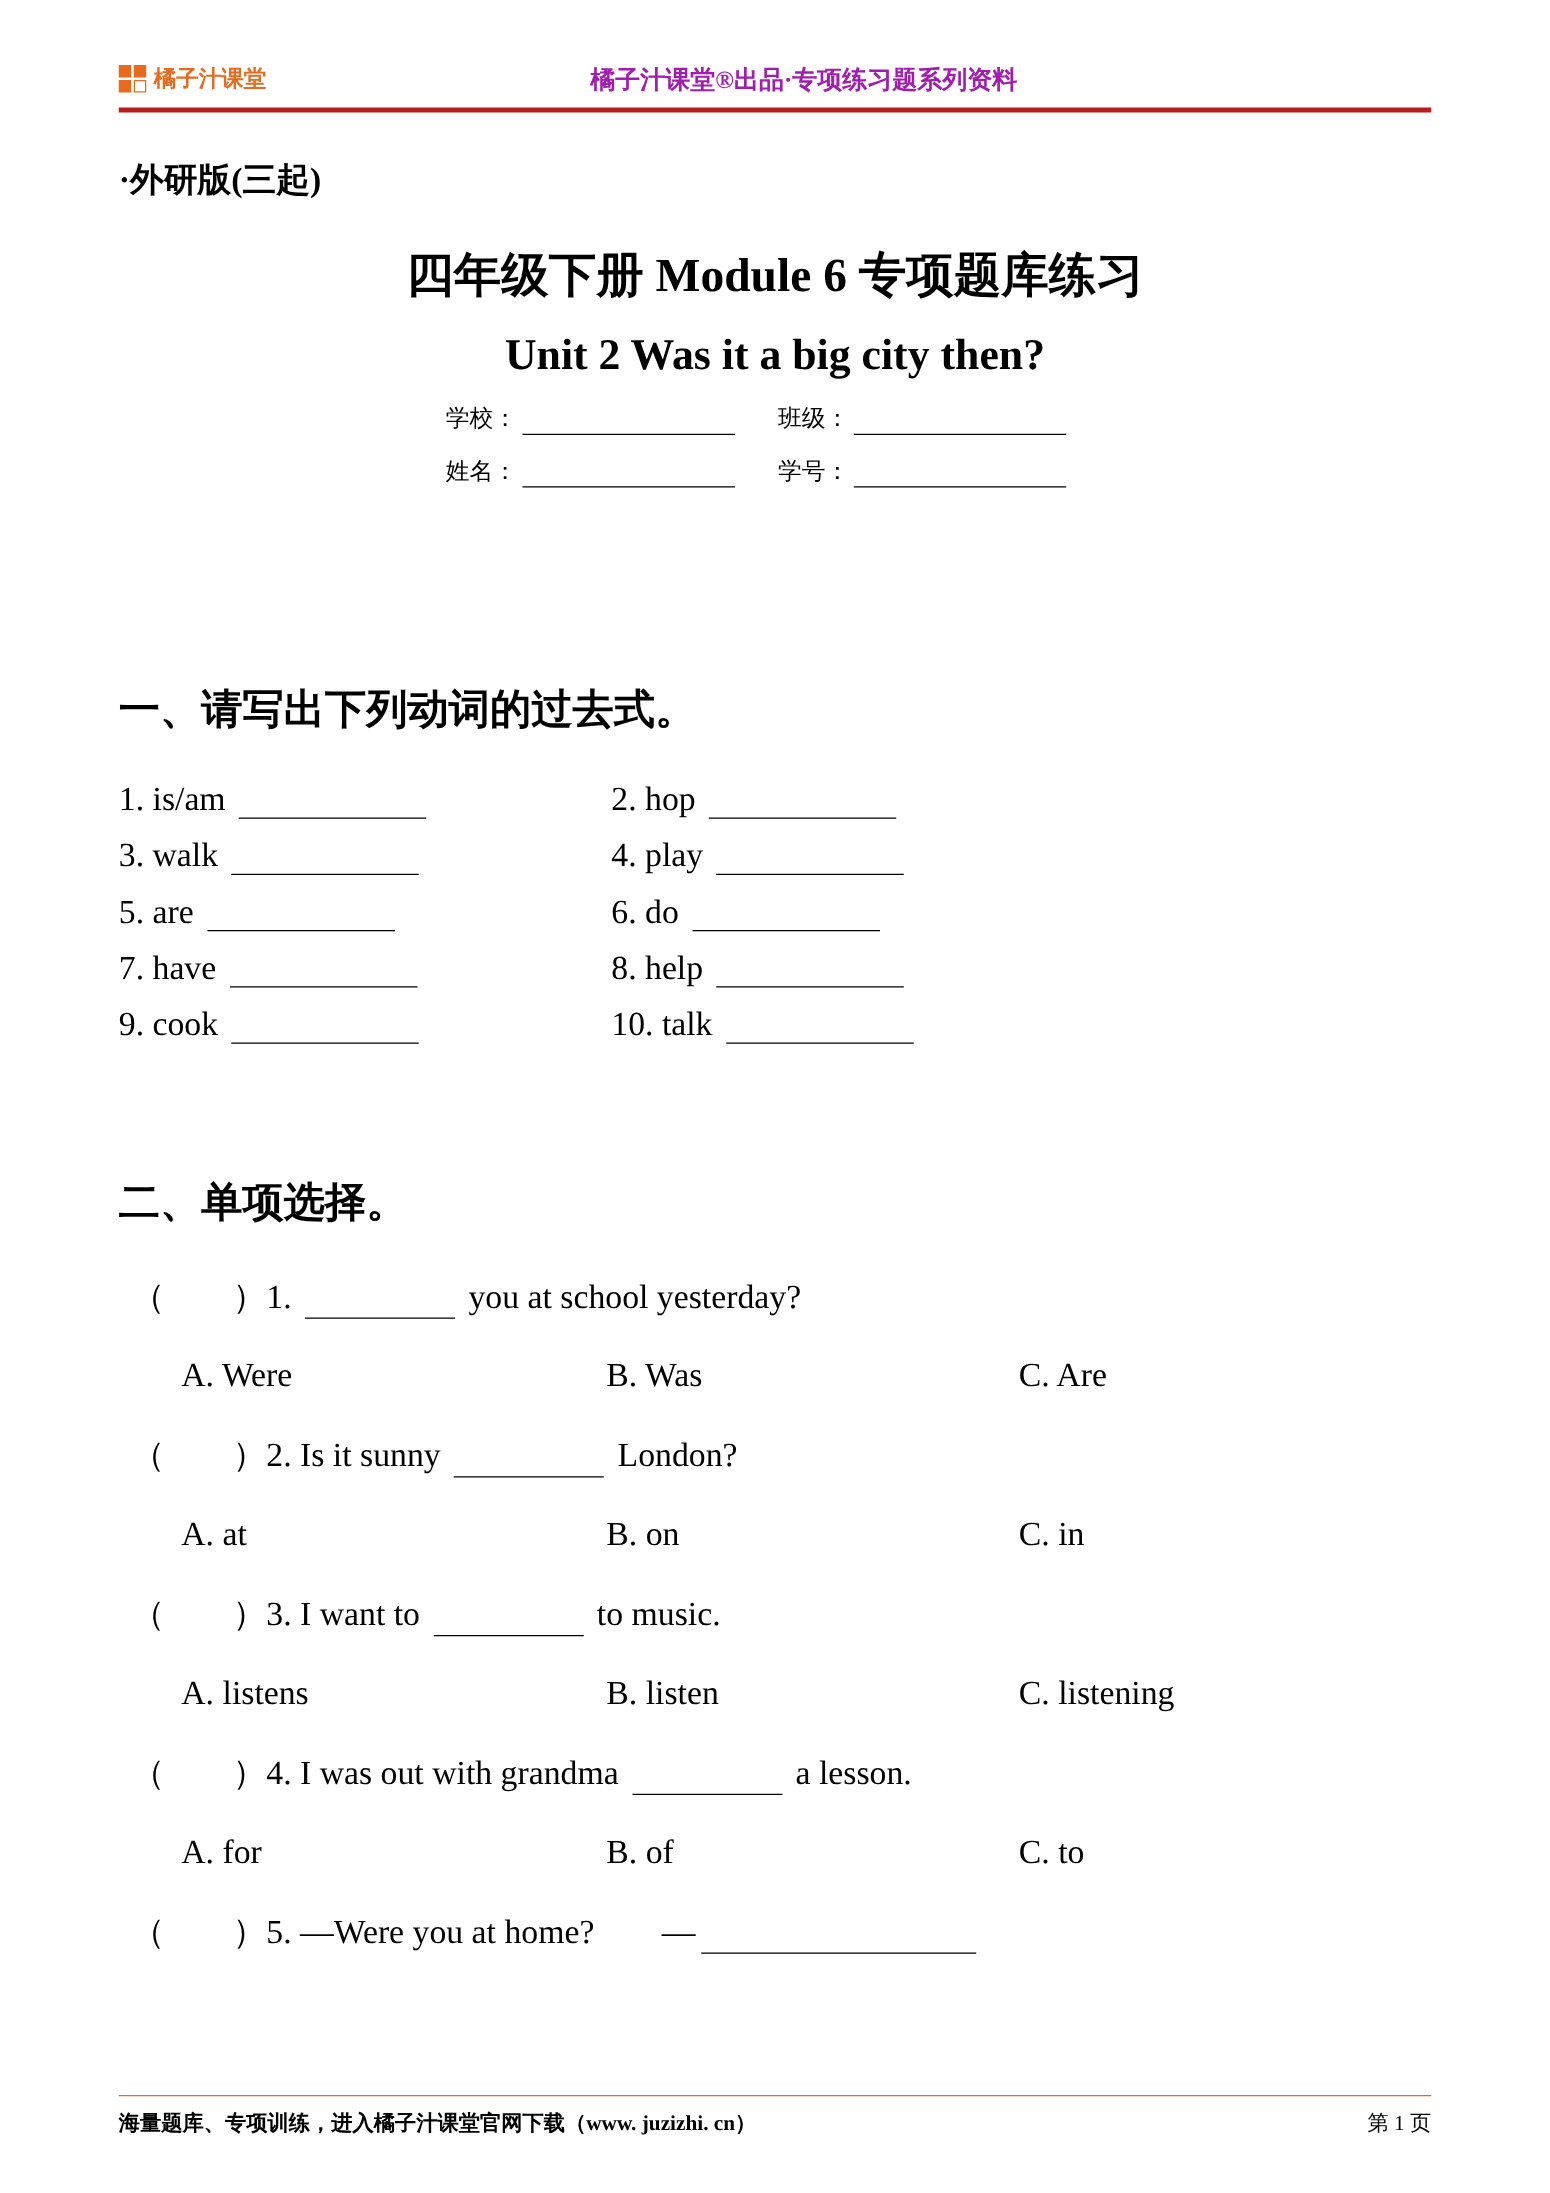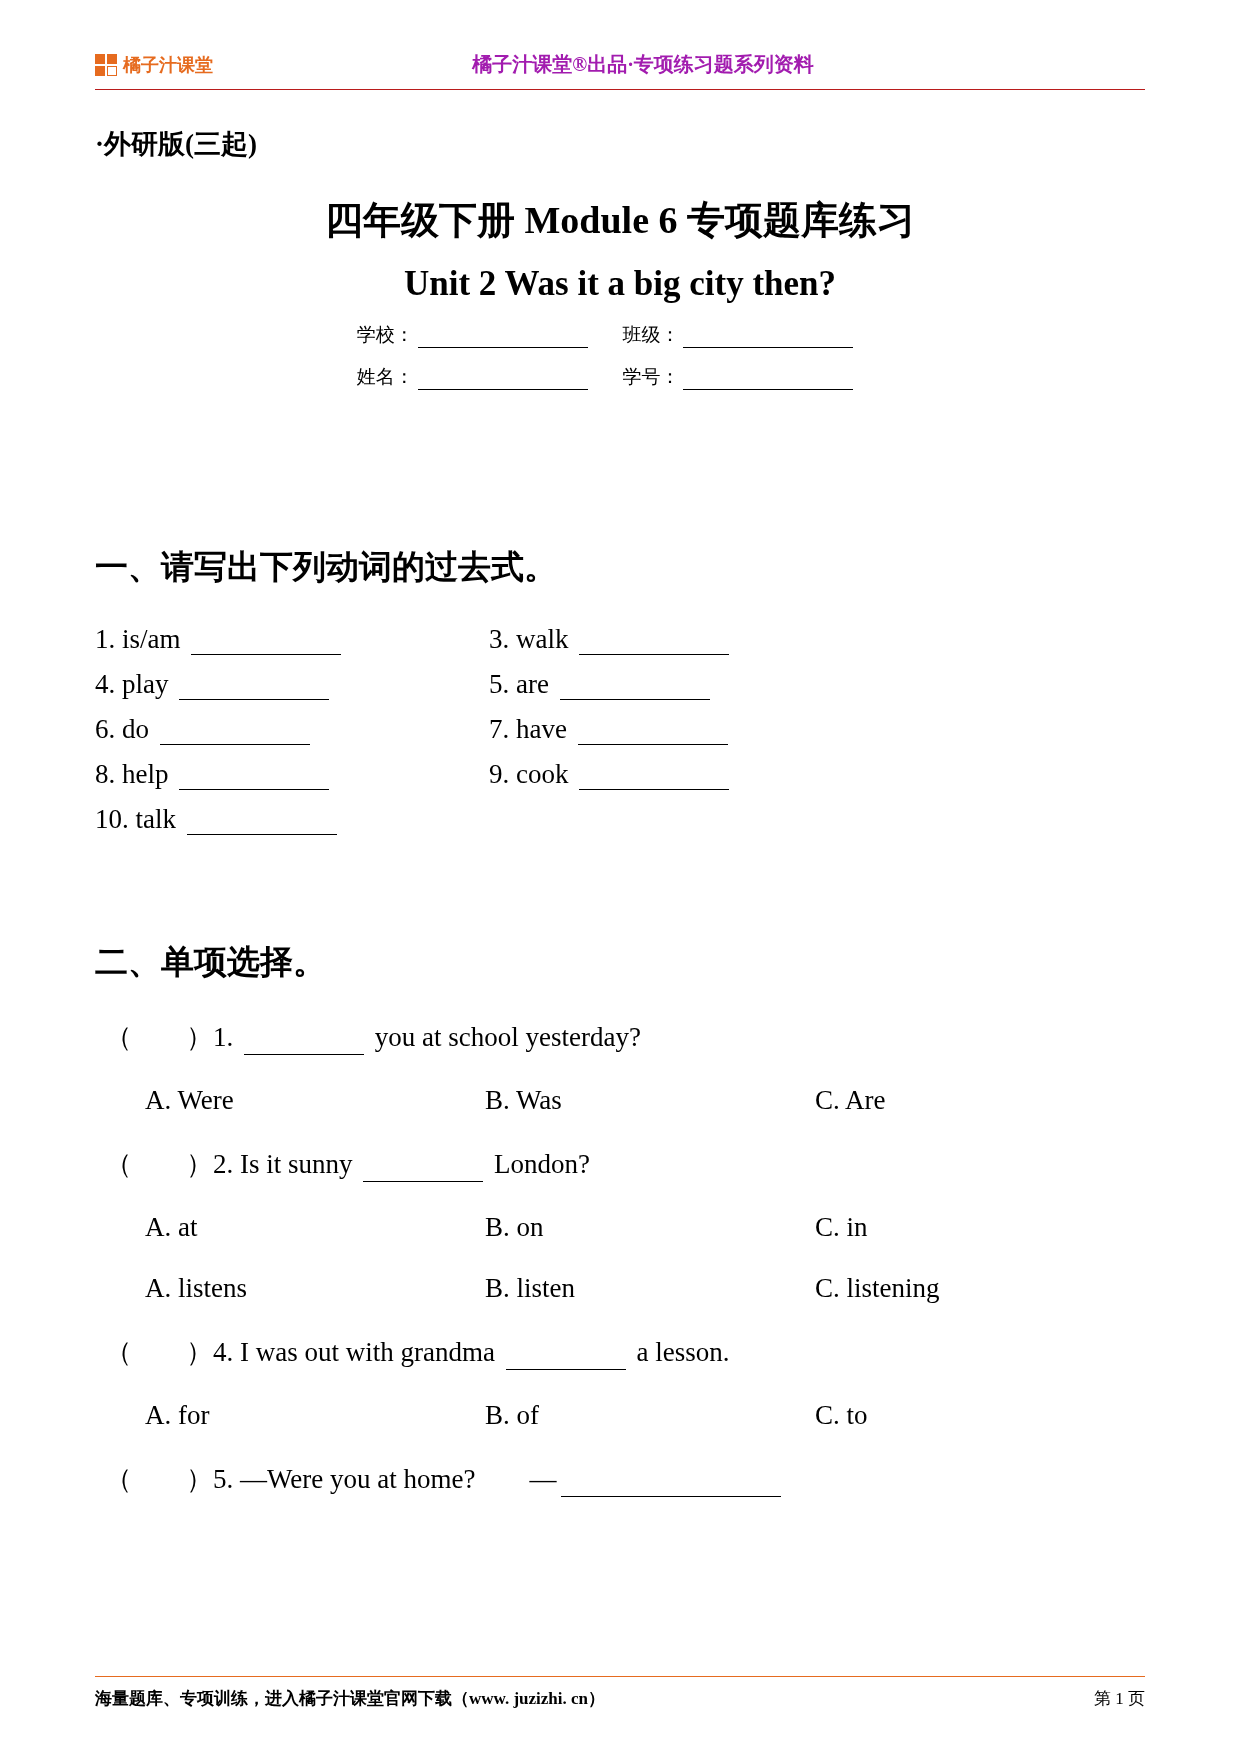--- a/index.html
+++ b/index.html
@@ -10,21 +10,21 @@
       font-family: "SimSun", "Times New Roman", serif;
       position: relative;
       color: #000;
     }
     .page-header {
       position: absolute;
       top: 40px;
       left: 95px;
       right: 95px;
       height: 50px;
-      border-bottom: 1px solid #b91c1c;
+      border-bottom: 4px solid #b91c1c;
       display: flex;
       align-items: center;
       gap: 28px;
     }
     .logo {
       display: flex;
       align-items: center;
       color: #e66b1f;
       font-weight: bold;
       font-size: 18px;
@@ -166,20 +166,21 @@
       <span>姓名：</span><span class="uline short"></span>
       <span>学号：</span><span class="uline short"></span>
     </div>
   </div>
 </div>
 
 <div class="section section-1">
   <div class="section-title">一、请写出下列动词的过去式。</div>
   <div class="verb-grid">
     <div class="verb-item"><span>1. is/am</span> <span class="blank"></span></div>
+    <div class="verb-item"><span>2. hop</span> <span class="blank"></span></div>
     <div class="verb-item"><span>3. walk</span> <span class="blank"></span></div>
     <div class="verb-item"><span>4. play</span> <span class="blank"></span></div>
     <div class="verb-item"><span>5. are</span> <span class="blank"></span></div>
     <div class="verb-item"><span>6. do</span> <span class="blank"></span></div>
     <div class="verb-item"><span>7. have</span> <span class="blank"></span></div>
     <div class="verb-item"><span>8. help</span> <span class="blank"></span></div>
     <div class="verb-item"><span>9. cook</span> <span class="blank"></span></div>
     <div class="verb-item"><span>10. talk</span> <span class="blank"></span></div>
   </div>
 </div>
@@ -204,20 +205,23 @@
         <span class="paren">（　　）2. Is it sunny </span><span class="blank-mid"></span><span> London?</span>
       </div>
       <div class="opts">
         <span>A. at</span>
         <span>B. on</span>
         <span>C. in</span>
       </div>
     </div>
 
     <div class="q">
+      <div class="stem">
+        <span class="paren">（　　）3. I want to </span><span class="blank-mid"></span><span> to music.</span>
+      </div>
       <div class="opts">
         <span>A. listens</span>
         <span>B. listen</span>
         <span>C. listening</span>
       </div>
     </div>
 
     <div class="q">
       <div class="stem">
         <span class="paren">（　　）4. I was out with grandma </span><span class="blank-mid"></span><span> a lesson.</span>

